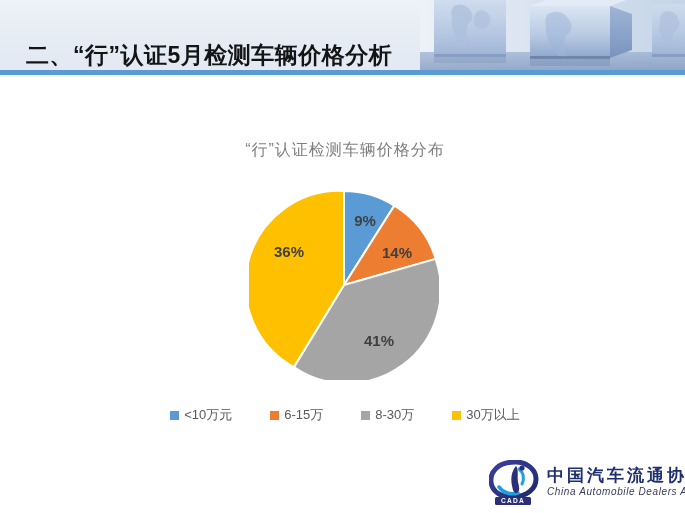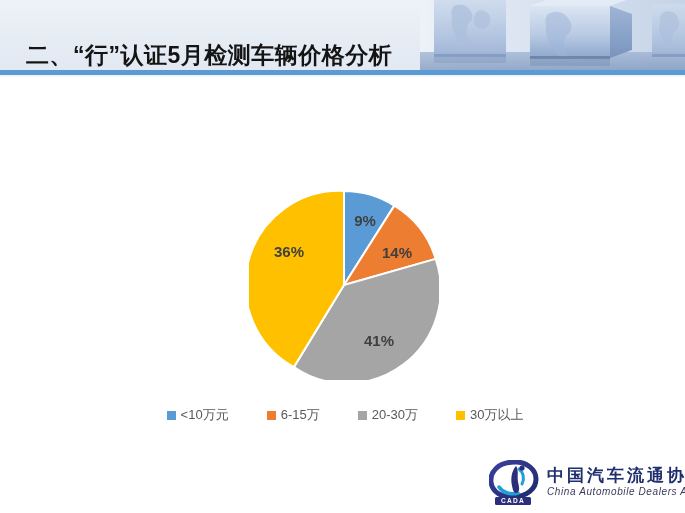--- a/index.html
+++ b/index.html
@@ -212,20 +212,21 @@
     </svg>
   </div>
 
   <div id="slide-title">二、“行”认证5月检测车辆价格分析</div>
 </div>
 <div id="header-underline"></div>
 <div id="header-underline-soft"></div>
 
 <div id="chart-area">
 
+  <div id="chart-title">“行”认证检测车辆价格分布</div>
 
   <div id="pie-wrap">
     <svg id="pie-svg" width="190" height="190" viewBox="0 0 190 190" xmlns="http://www.w3.org/2000/svg">
 
       <path d="M 95 95 L 95 1 A 94 94 0 0 1 145.33 15.61 Z" fill="#5b9bd5" stroke="#ffffff" stroke-width="2"></path>
 
       <path d="M 95 95 L 145.33 15.61 A 94 94 0 0 1 186.68 68.91 Z" fill="#ed7d31" stroke="#ffffff" stroke-width="2"></path>
 
       <path d="M 95 95 L 186.68 68.91 A 94 94 0 0 1 44.86 177.13 Z" fill="#a5a5a5" stroke="#ffffff" stroke-width="2"></path>
 
@@ -242,21 +243,21 @@
     <div class="legend-item">
       <span class="legend-swatch" style="background:#5b9bd5"></span>
       <span class="legend-label">&lt;10万元</span>
     </div>
     <div class="legend-item">
       <span class="legend-swatch" style="background:#ed7d31"></span>
       <span class="legend-label">6-15万</span>
     </div>
     <div class="legend-item">
       <span class="legend-swatch" style="background:#a5a5a5"></span>
-      <span class="legend-label">20-30万</span>
+      <span class="legend-label">8-30万</span>
     </div>
     <div class="legend-item">
       <span class="legend-swatch" style="background:#ffc000"></span>
       <span class="legend-label">30万以上</span>
     </div>
   </div>
 </div>
 
 <div id="footer-logo">
   <svg id="logo-mark" width="52" height="46" viewBox="0 0 52 46" xmlns="http://www.w3.org/2000/svg">

